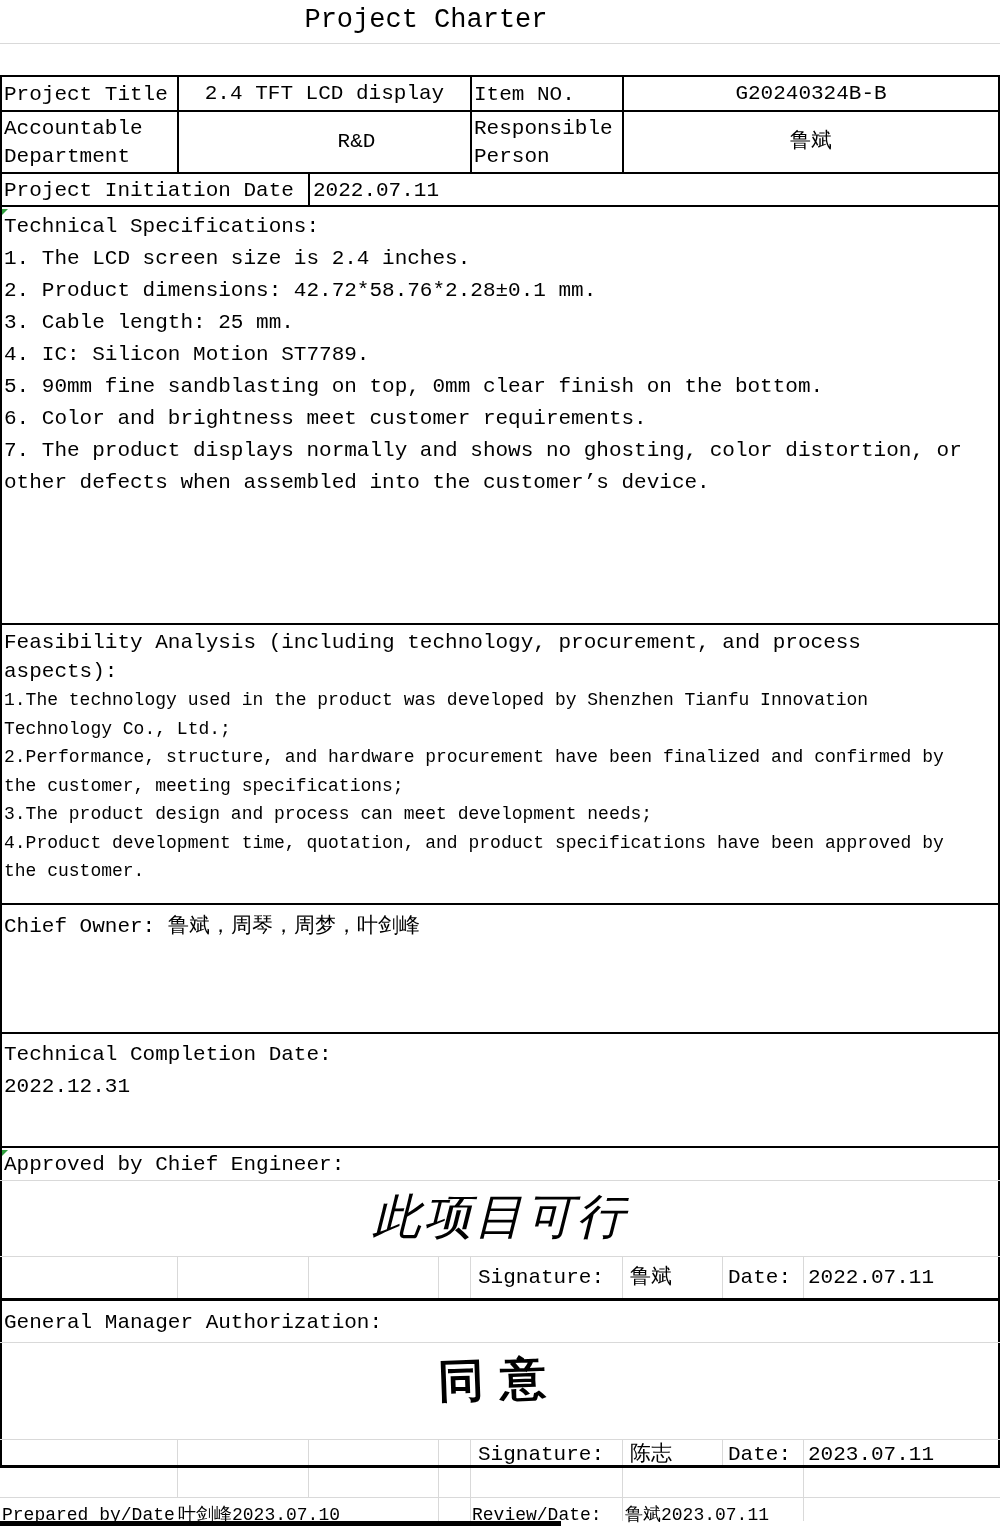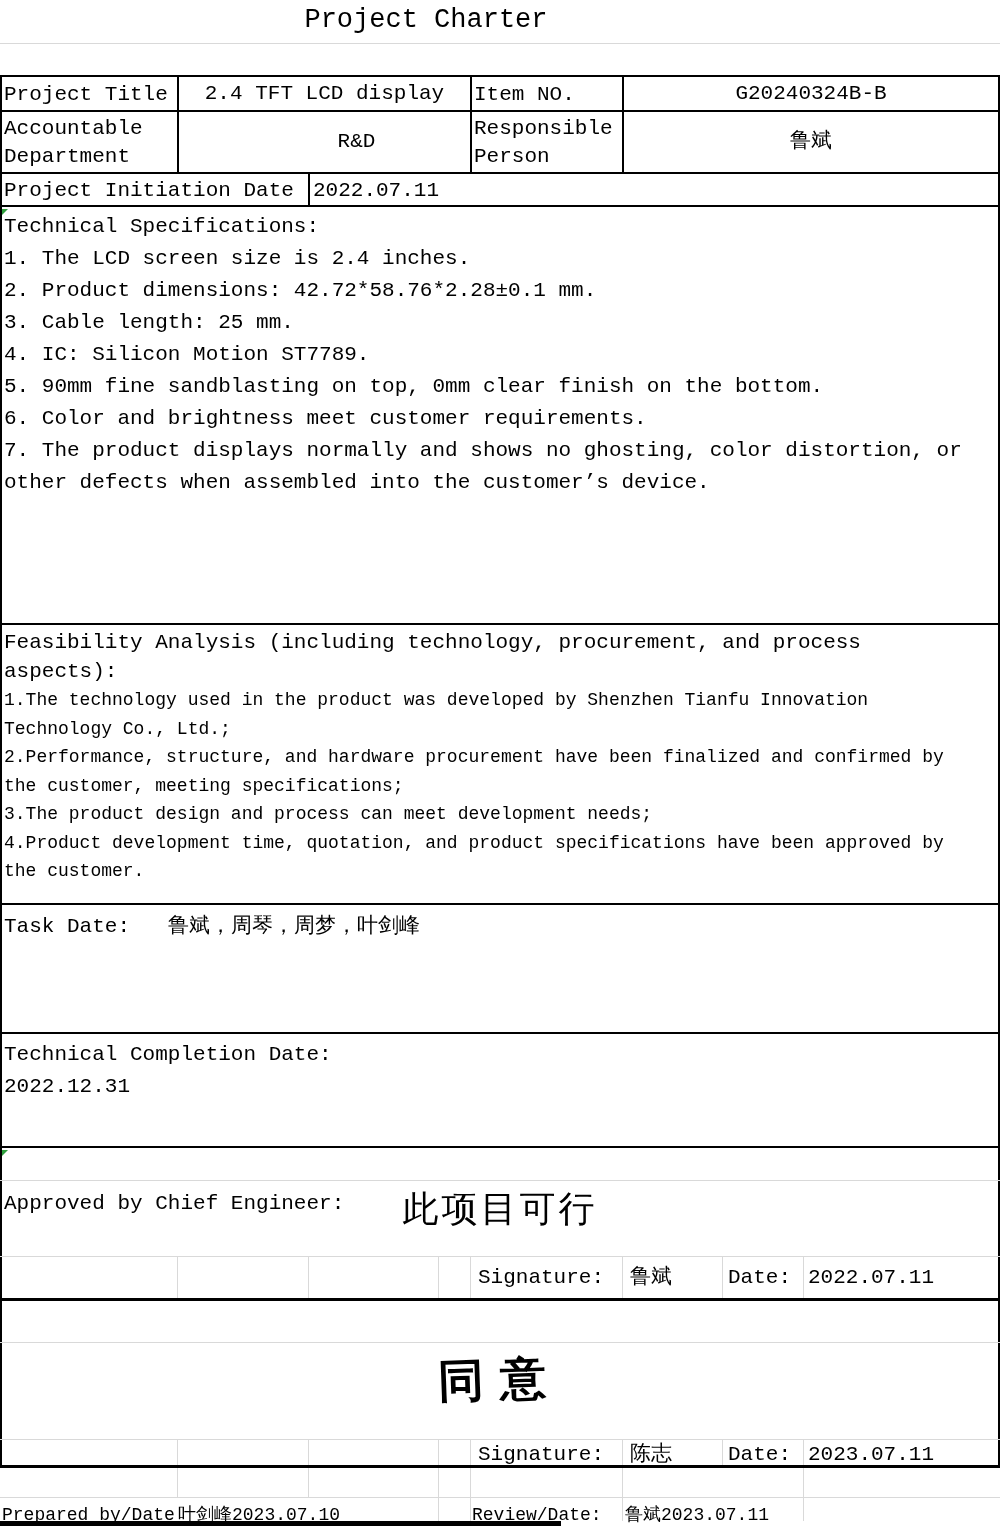--- a/index.html
+++ b/index.html
@@ -95,33 +95,34 @@
   <div class="t fs21 center" style="left:624px;top:112px;width:374px;height:60px;">鲁斌</div>
 
   <div class="t fs21" style="left:4px;top:177px;">Project Initiation Date</div>
   <div class="t fs21" style="left:313px;top:177px;">2022.07.11</div>
 
   <div class="t specs" style="left:4px;top:211px;width:992px;"><div>Technical Specifications:</div><div>1. The LCD screen size is 2.4 inches.</div><div>2. Product dimensions: 42.72*58.76*2.28±0.1 mm.</div><div>3. Cable length: 25 mm.</div><div>4. IC: Silicon Motion ST7789.</div><div>5. 90mm fine sandblasting on top, 0mm clear finish on the bottom.</div><div>6. Color and brightness meet customer requirements.</div><div>7. The product displays normally and shows no ghosting, color distortion, or</div><div>other defects when assembled into the customer’s device.</div></div>
 
   <div class="t feasH" style="left:4px;top:629px;width:992px;"><div>Feasibility Analysis (including technology, procurement, and process</div><div>aspects):</div></div>
   <div class="t feasL" style="left:4px;top:686px;width:992px;"><div>1.The technology used in the product was developed by Shenzhen Tianfu Innovation</div><div>Technology Co., Ltd.;</div><div>2.Performance, structure, and hardware procurement have been finalized and confirmed by</div><div>the customer, meeting specifications;</div><div>3.The product design and process can meet development needs;</div><div>4.Product development time, quotation, and product specifications have been approved by</div><div>the customer.</div></div>
 
-  <div class="t fs21" style="left:4px;top:913px;">Task Date:</div>
+  <div class="t fs21" style="left:4px;top:913px;">Chief Owner:</div>
   <div class="t fs21" style="left:168px;top:913px;">鲁斌，周琴，周梦，叶剑峰</div>
 
   <div class="t fs21" style="left:4px;top:1041px;">Technical Completion Date:</div>
   <div class="t fs21" style="left:4px;top:1073px;">2022.12.31</div>
 
-  <div class="t fs21" style="left:4px;top:1151px;margin-top:39px;">Approved by Chief Engineer:</div>
-  <div class="comment-cn" style="top:1185px;font-size:36px;letter-spacing:3px;">此项目可行</div>
+  <div class="t fs21" style="left:4px;top:1151px;">Approved by Chief Engineer:</div>
+  <div class="comment-cn" style="top:1185px;font-size:48px;letter-spacing:3px;font-style:italic;">此项目可行</div>
   <div class="t fs21" style="left:478px;top:1264px;">Signature:</div>
   <div class="t fs21" style="left:630px;top:1264px;">鲁斌</div>
   <div class="t fs21" style="left:728px;top:1264px;">Date:</div>
   <div class="t fs21" style="left:808px;top:1264px;">2022.07.11</div>
 
+  <div class="t fs21" style="left:4px;top:1309px;">General Manager Authorization:</div>
   <div class="comment-cn brush" style="top:1349px;font-size:46px;">同意</div>
   <div class="t fs21" style="left:478px;top:1441px;">Signature:</div>
   <div class="t fs21" style="left:630px;top:1441px;">陈志</div>
   <div class="t fs21" style="left:728px;top:1441px;">Date:</div>
   <div class="t fs21" style="left:808px;top:1441px;">2023.07.11</div>
 
   <div class="t fs18" style="left:2px;top:1501px;">Prepared by/Date</div>
   <div class="t fs18" style="left:178px;top:1501px;">叶剑峰2023.07.10</div>
   <div class="t fs18" style="left:472px;top:1501px;">Review/Date:</div>
   <div class="t fs18" style="left:625px;top:1501px;">鲁斌2023.07.11</div>

